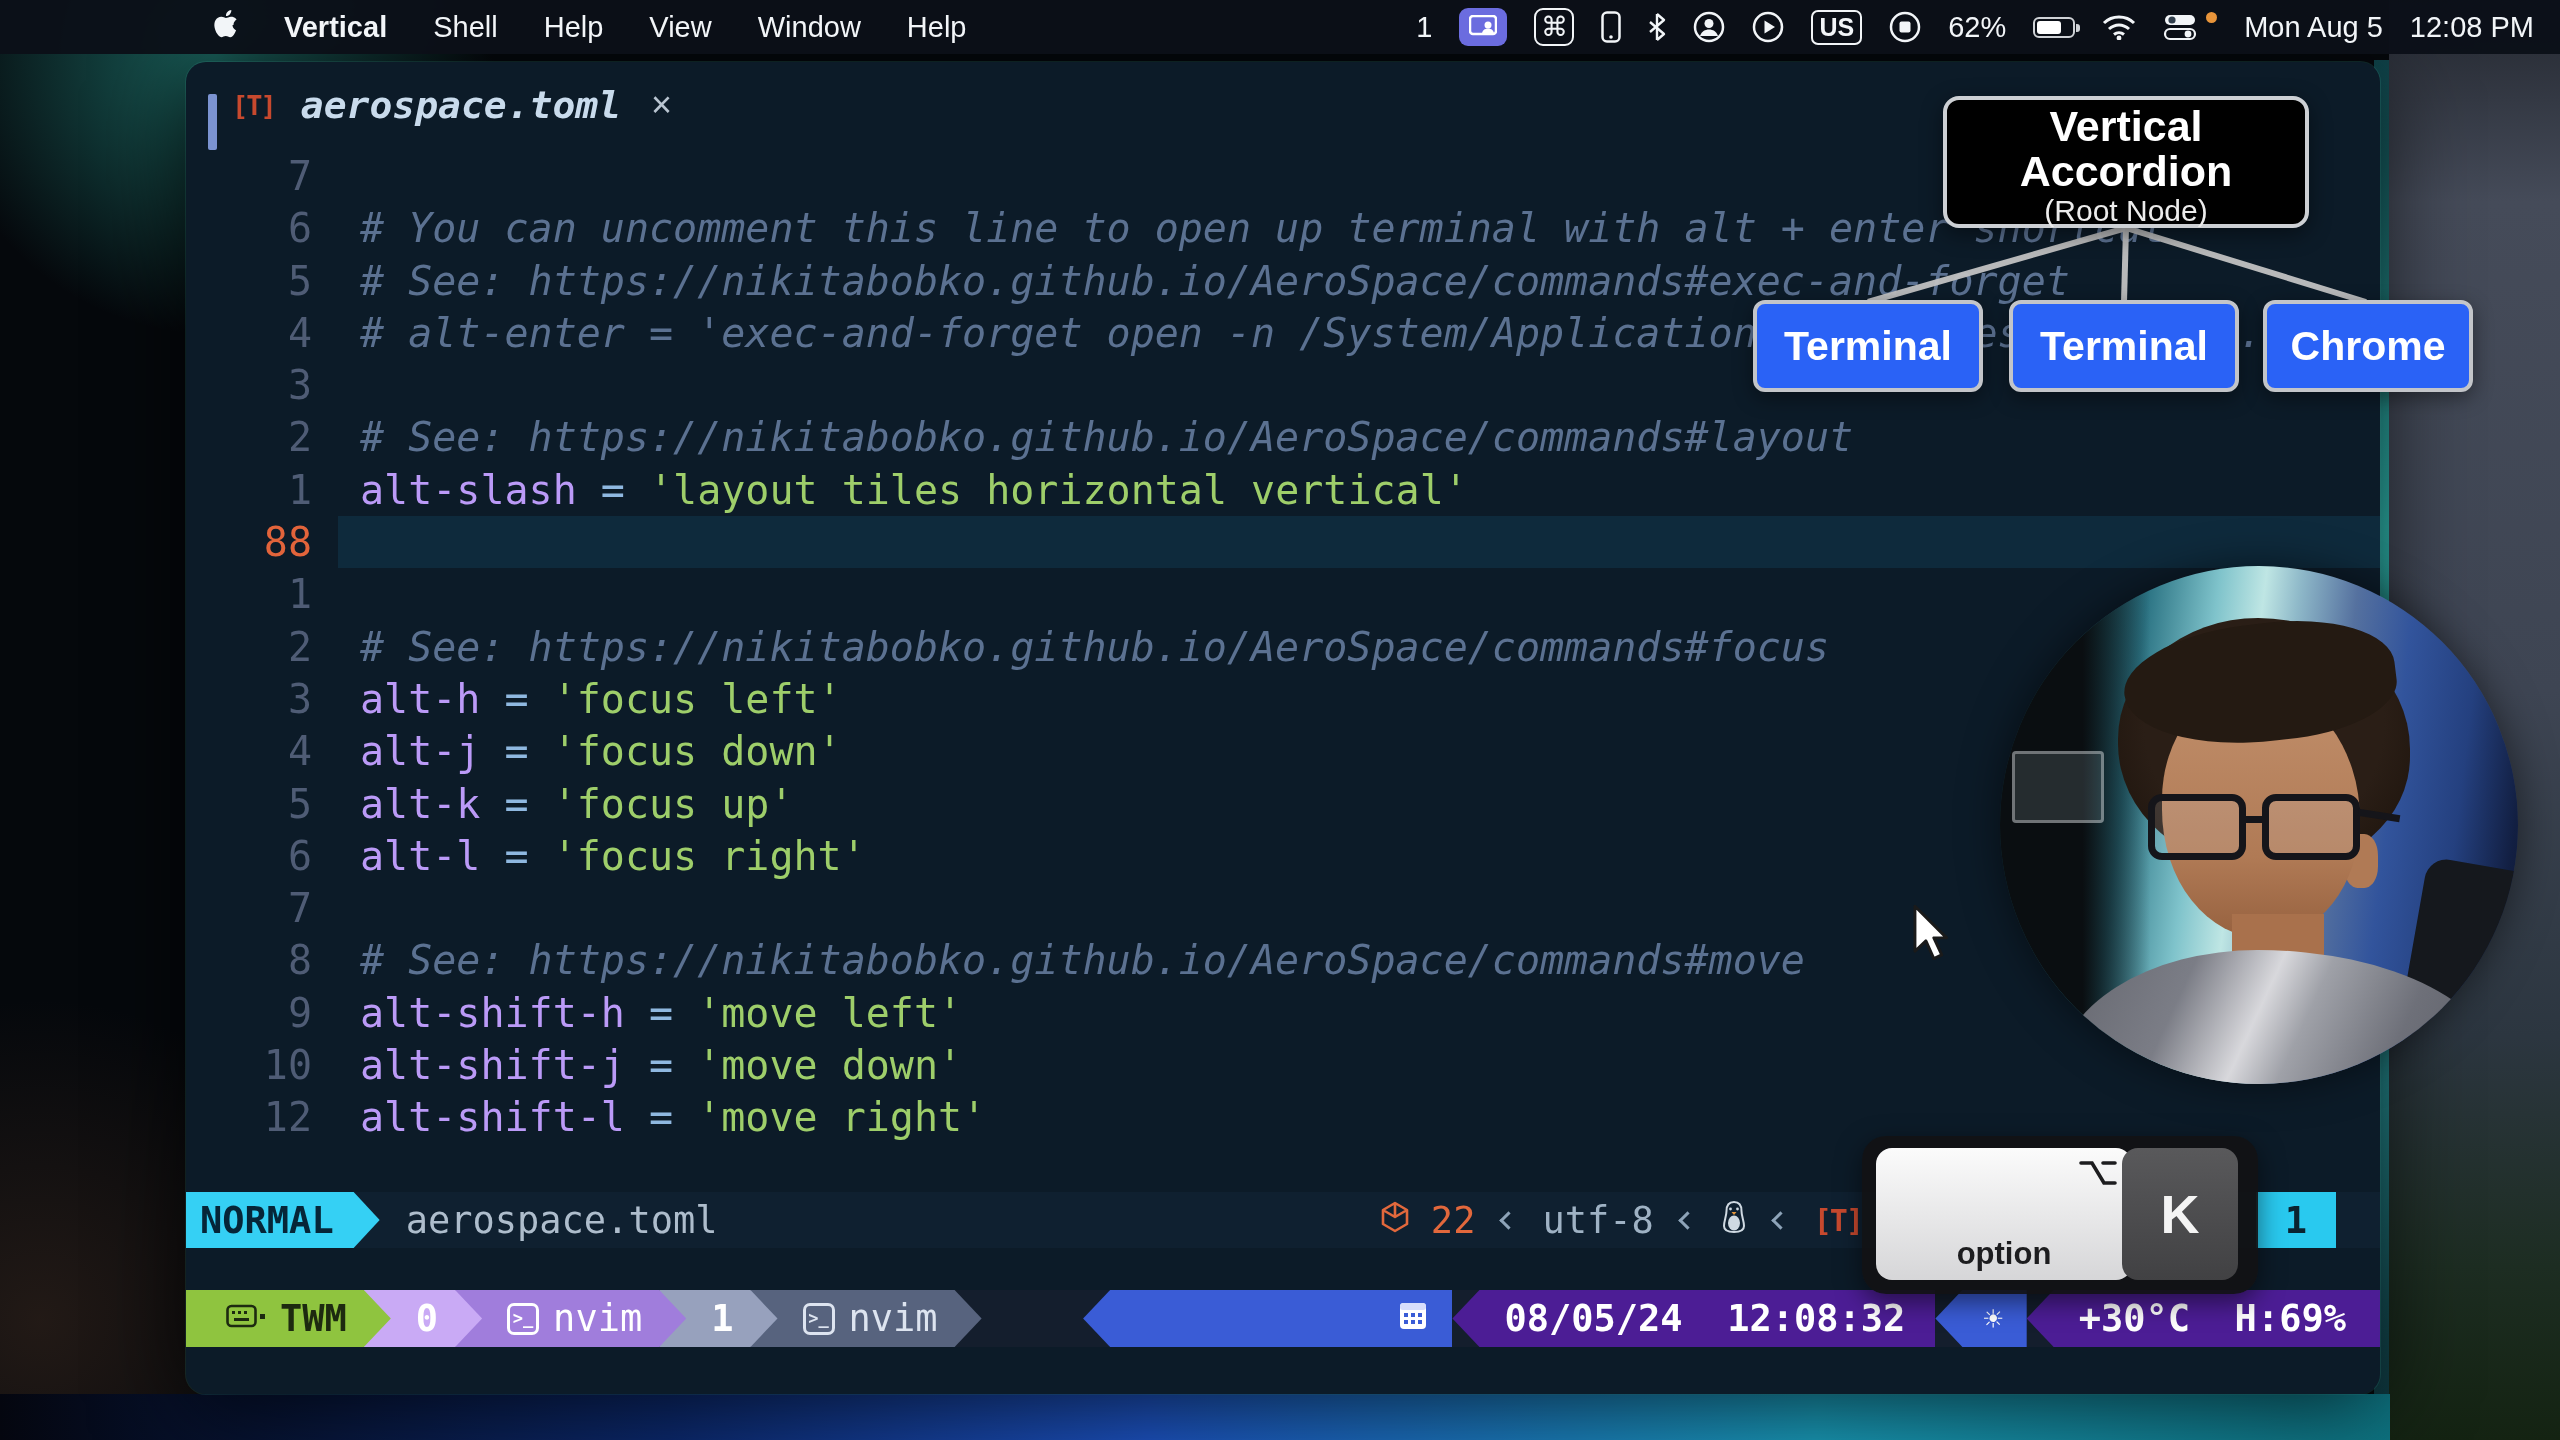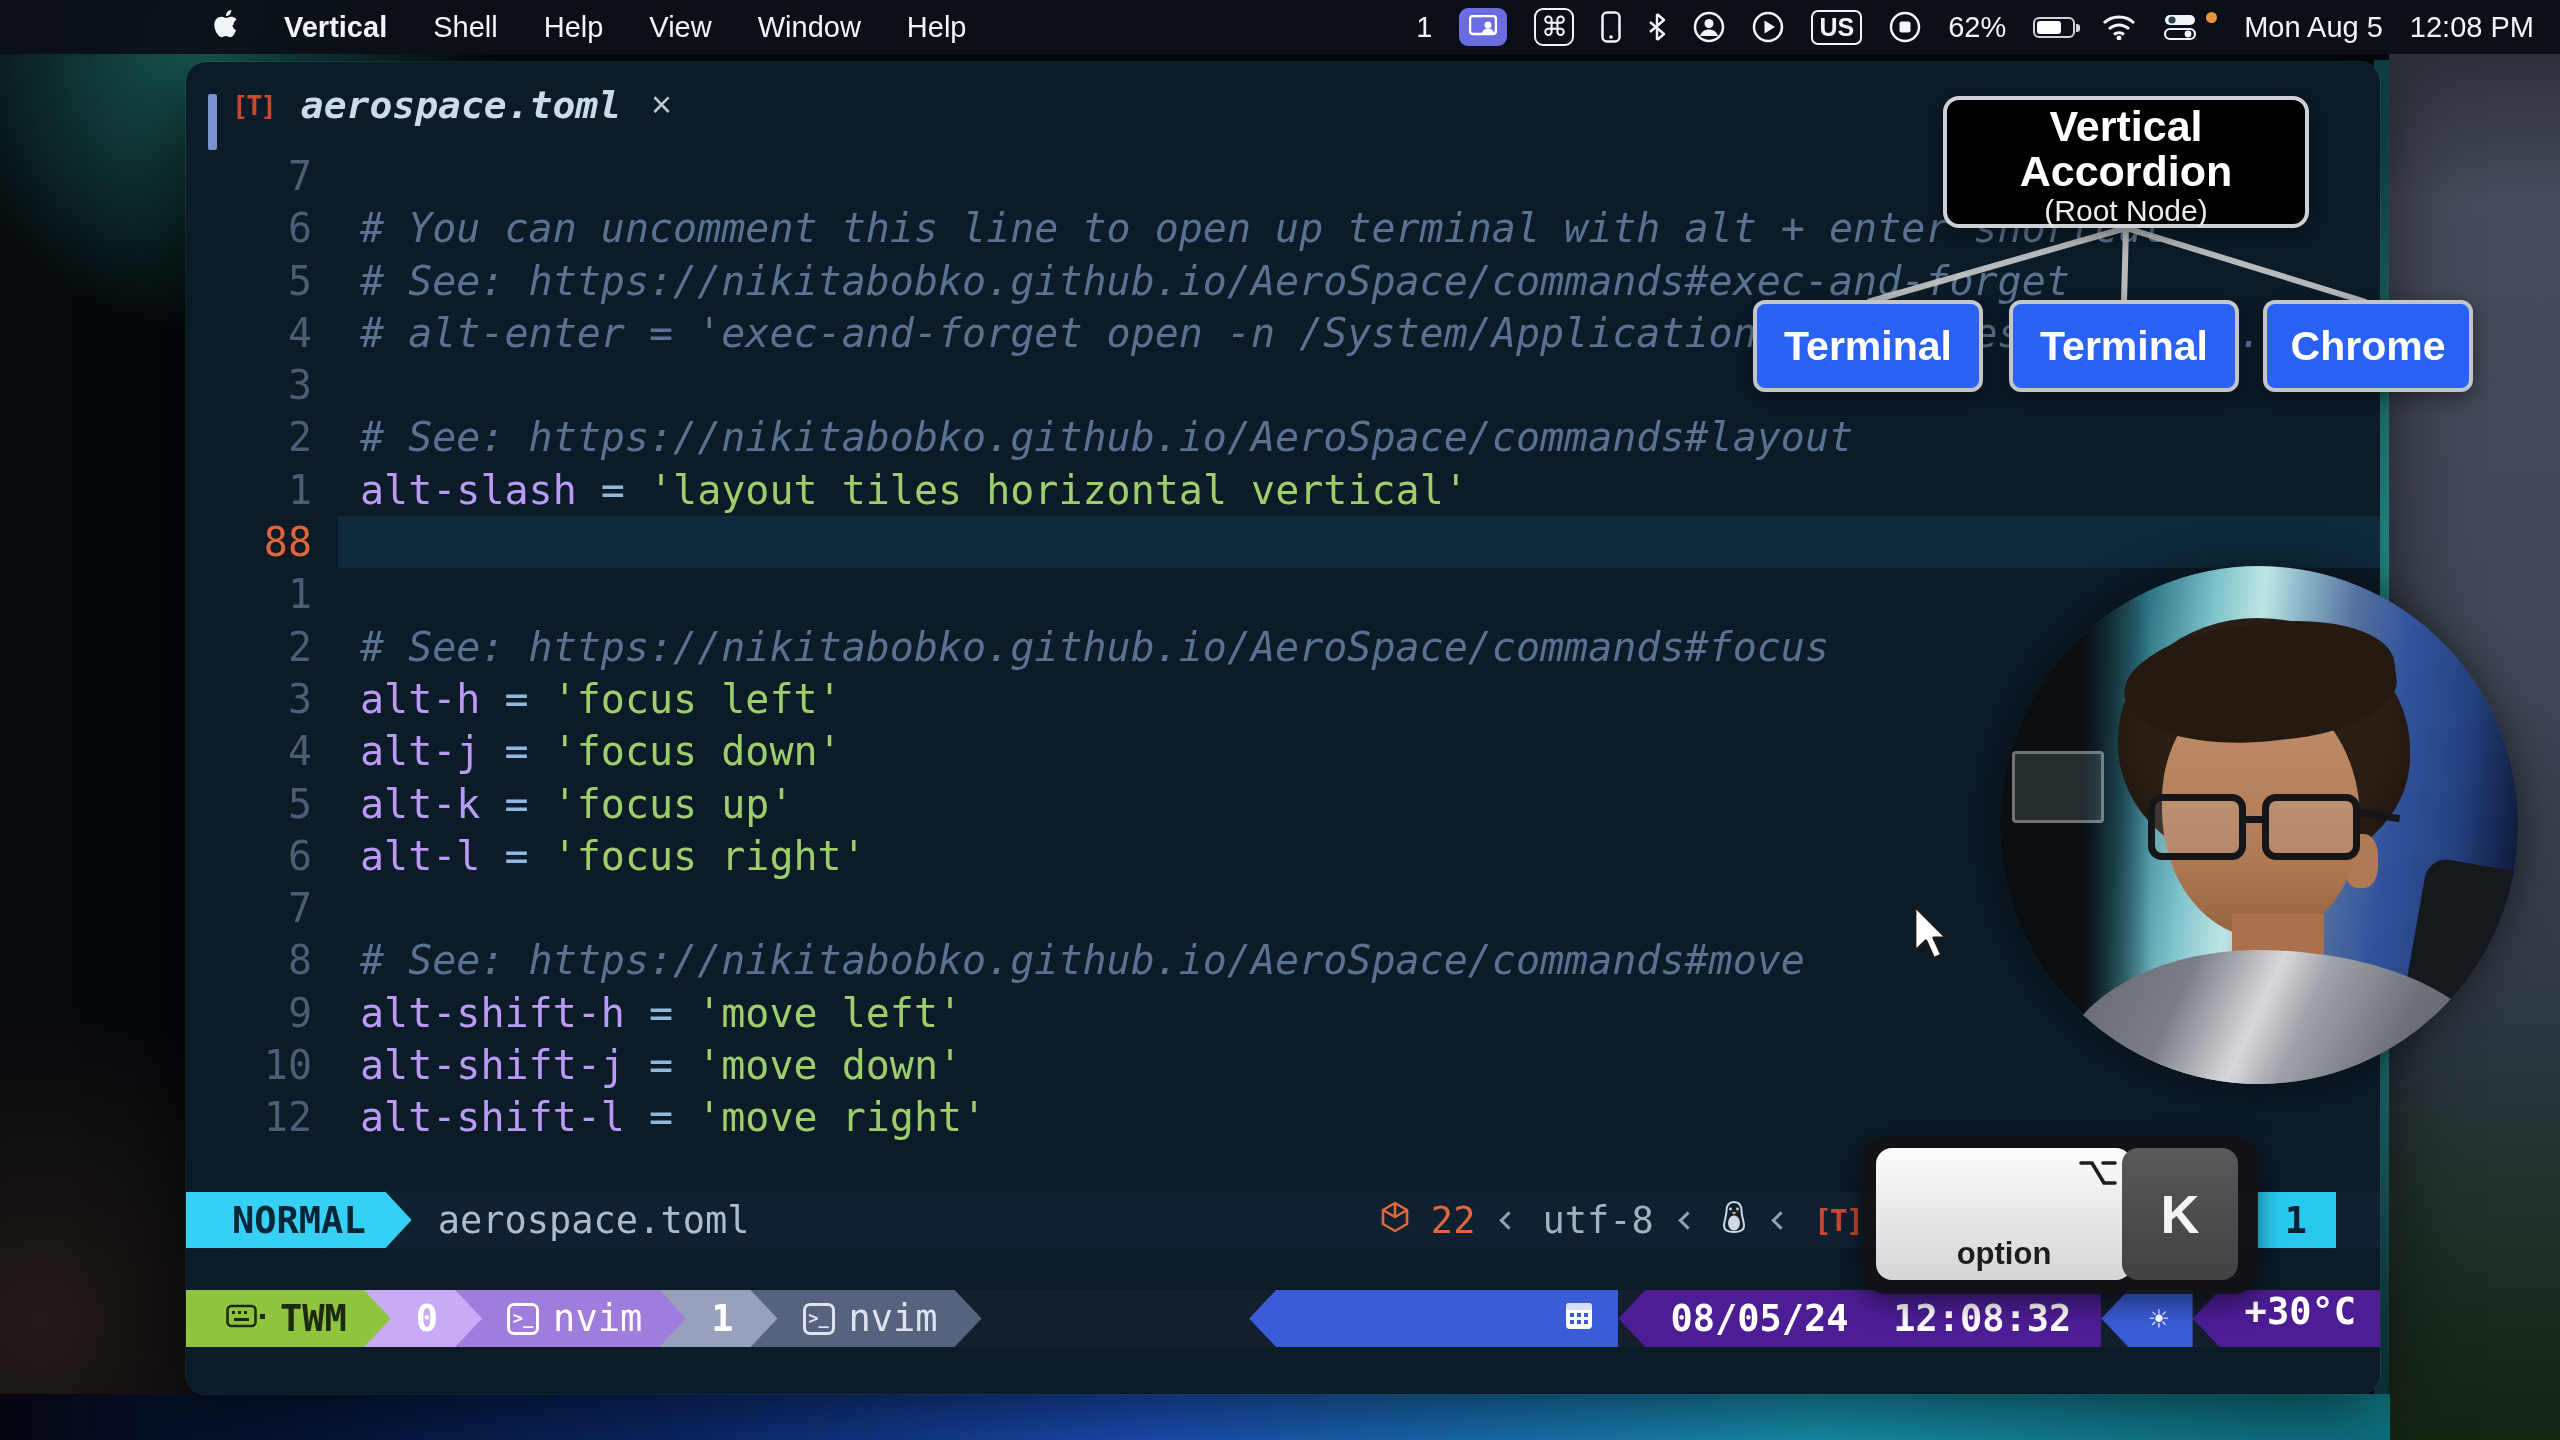--- a/index.html
+++ b/index.html
@@ -61,21 +61,21 @@
   .tk-key { color:#bb9af7; }
   .tk-op { color:#8fb8e0; }
   .tk-str { color:#9ece6a; }
   .tk-plain { color:#c6d6e8; }
   .tk-cursor { background:#9ed36a; color:#09212f; border-radius:2px; }
 
   
   .statusline { position:absolute; left:0; top:1130px; width:100%; height:56px; background:#0f2030;
     display:flex; align-items:center; font-size:37px; }
   .mode-seg { height:56px; display:flex; align-items:center; background:#35d0f4; color:#062638;
-    font-weight:700; padding:0 46px 0 46px;
+    font-weight:700; padding:0 46px 0 14px;
     clip-path:polygon(0 0, calc(100% - 26px) 0, 100% 50%, calc(100% - 26px) 100%, 0 100%); }
   .sl-file { margin-left:26px; color:#aebdcc; }
   .sl-right { margin-left:auto; margin-right:518px; display:flex; align-items:center; gap:21px; color:#9fb2c4; }
   .sl-num { color:#e2683c; }
   .chev { width:13px; height:13px; border-left:3px solid #8da3b8; border-bottom:3px solid #8da3b8;
     transform:rotate(45deg); margin:0 6px; }
   .sl-ft { color:#c7492e; font-weight:700; font-size:30px; letter-spacing:-2px; }
   .sl-loc { position:absolute; right:44px; top:0; width:80px; height:56px; background:#29c9ef;
     color:#0a2330; font-weight:700; display:flex; align-items:center; justify-content:center; }
 
@@ -88,21 +88,21 @@
   .seg-session { background:#8fc43f; color:#1d2a10; font-weight:700; z-index:9; }
   .seg-idx-a { background:#c9aaf5; color:#fff; font-weight:700; z-index:8; }
   .seg-win-a { background:#a07ddc; color:#fff; z-index:7; }
   .seg-idx-b { background:#97a1bd; color:#fff; font-weight:700; z-index:6; }
   .seg-win-b { background:#57637e; color:#dde4f0; z-index:5; }
   .t-right { margin-left:auto; display:flex; align-items:center; color:#fff; }
   .rseg { height:57px; display:flex; align-items:center; padding:0 30px 0 52px; white-space:pre;
     clip-path:polygon(27px 0, 100% 0, 100% 100%, 27px 100%, 0 50%); }
   .rseg.icon { background:#3a5cd6; padding:0 24px 0 48px; }
   .rseg.text { background:#4c1d95; font-weight:700; }
-  .rseg.last { padding-right:24px;flex-direction:column; }
+  .rseg.last { padding-right:34px; }
   .term-ico { width:32px; height:32px; border:3px solid currentColor; border-radius:7px;
     font-size:17px; font-weight:700; display:flex; align-items:center; justify-content:center; line-height:1; }
 
   
   .diagram { position:absolute; left:0; top:0; z-index:30; font-family:"Liberation Sans",sans-serif; }
   .conn { position:absolute; left:1700px; top:80px; }
   .node-root { position:absolute; left:1943px; top:96px; width:366px; height:132px; background:#000;
     border:4px solid #cdd0d4; border-radius:16px; color:#fff; text-align:center; padding-top:4px;
     box-shadow:0 6px 22px rgba(0,0,0,.45); }
   .node-root .t { font-size:43px; font-weight:700; line-height:45px; }

